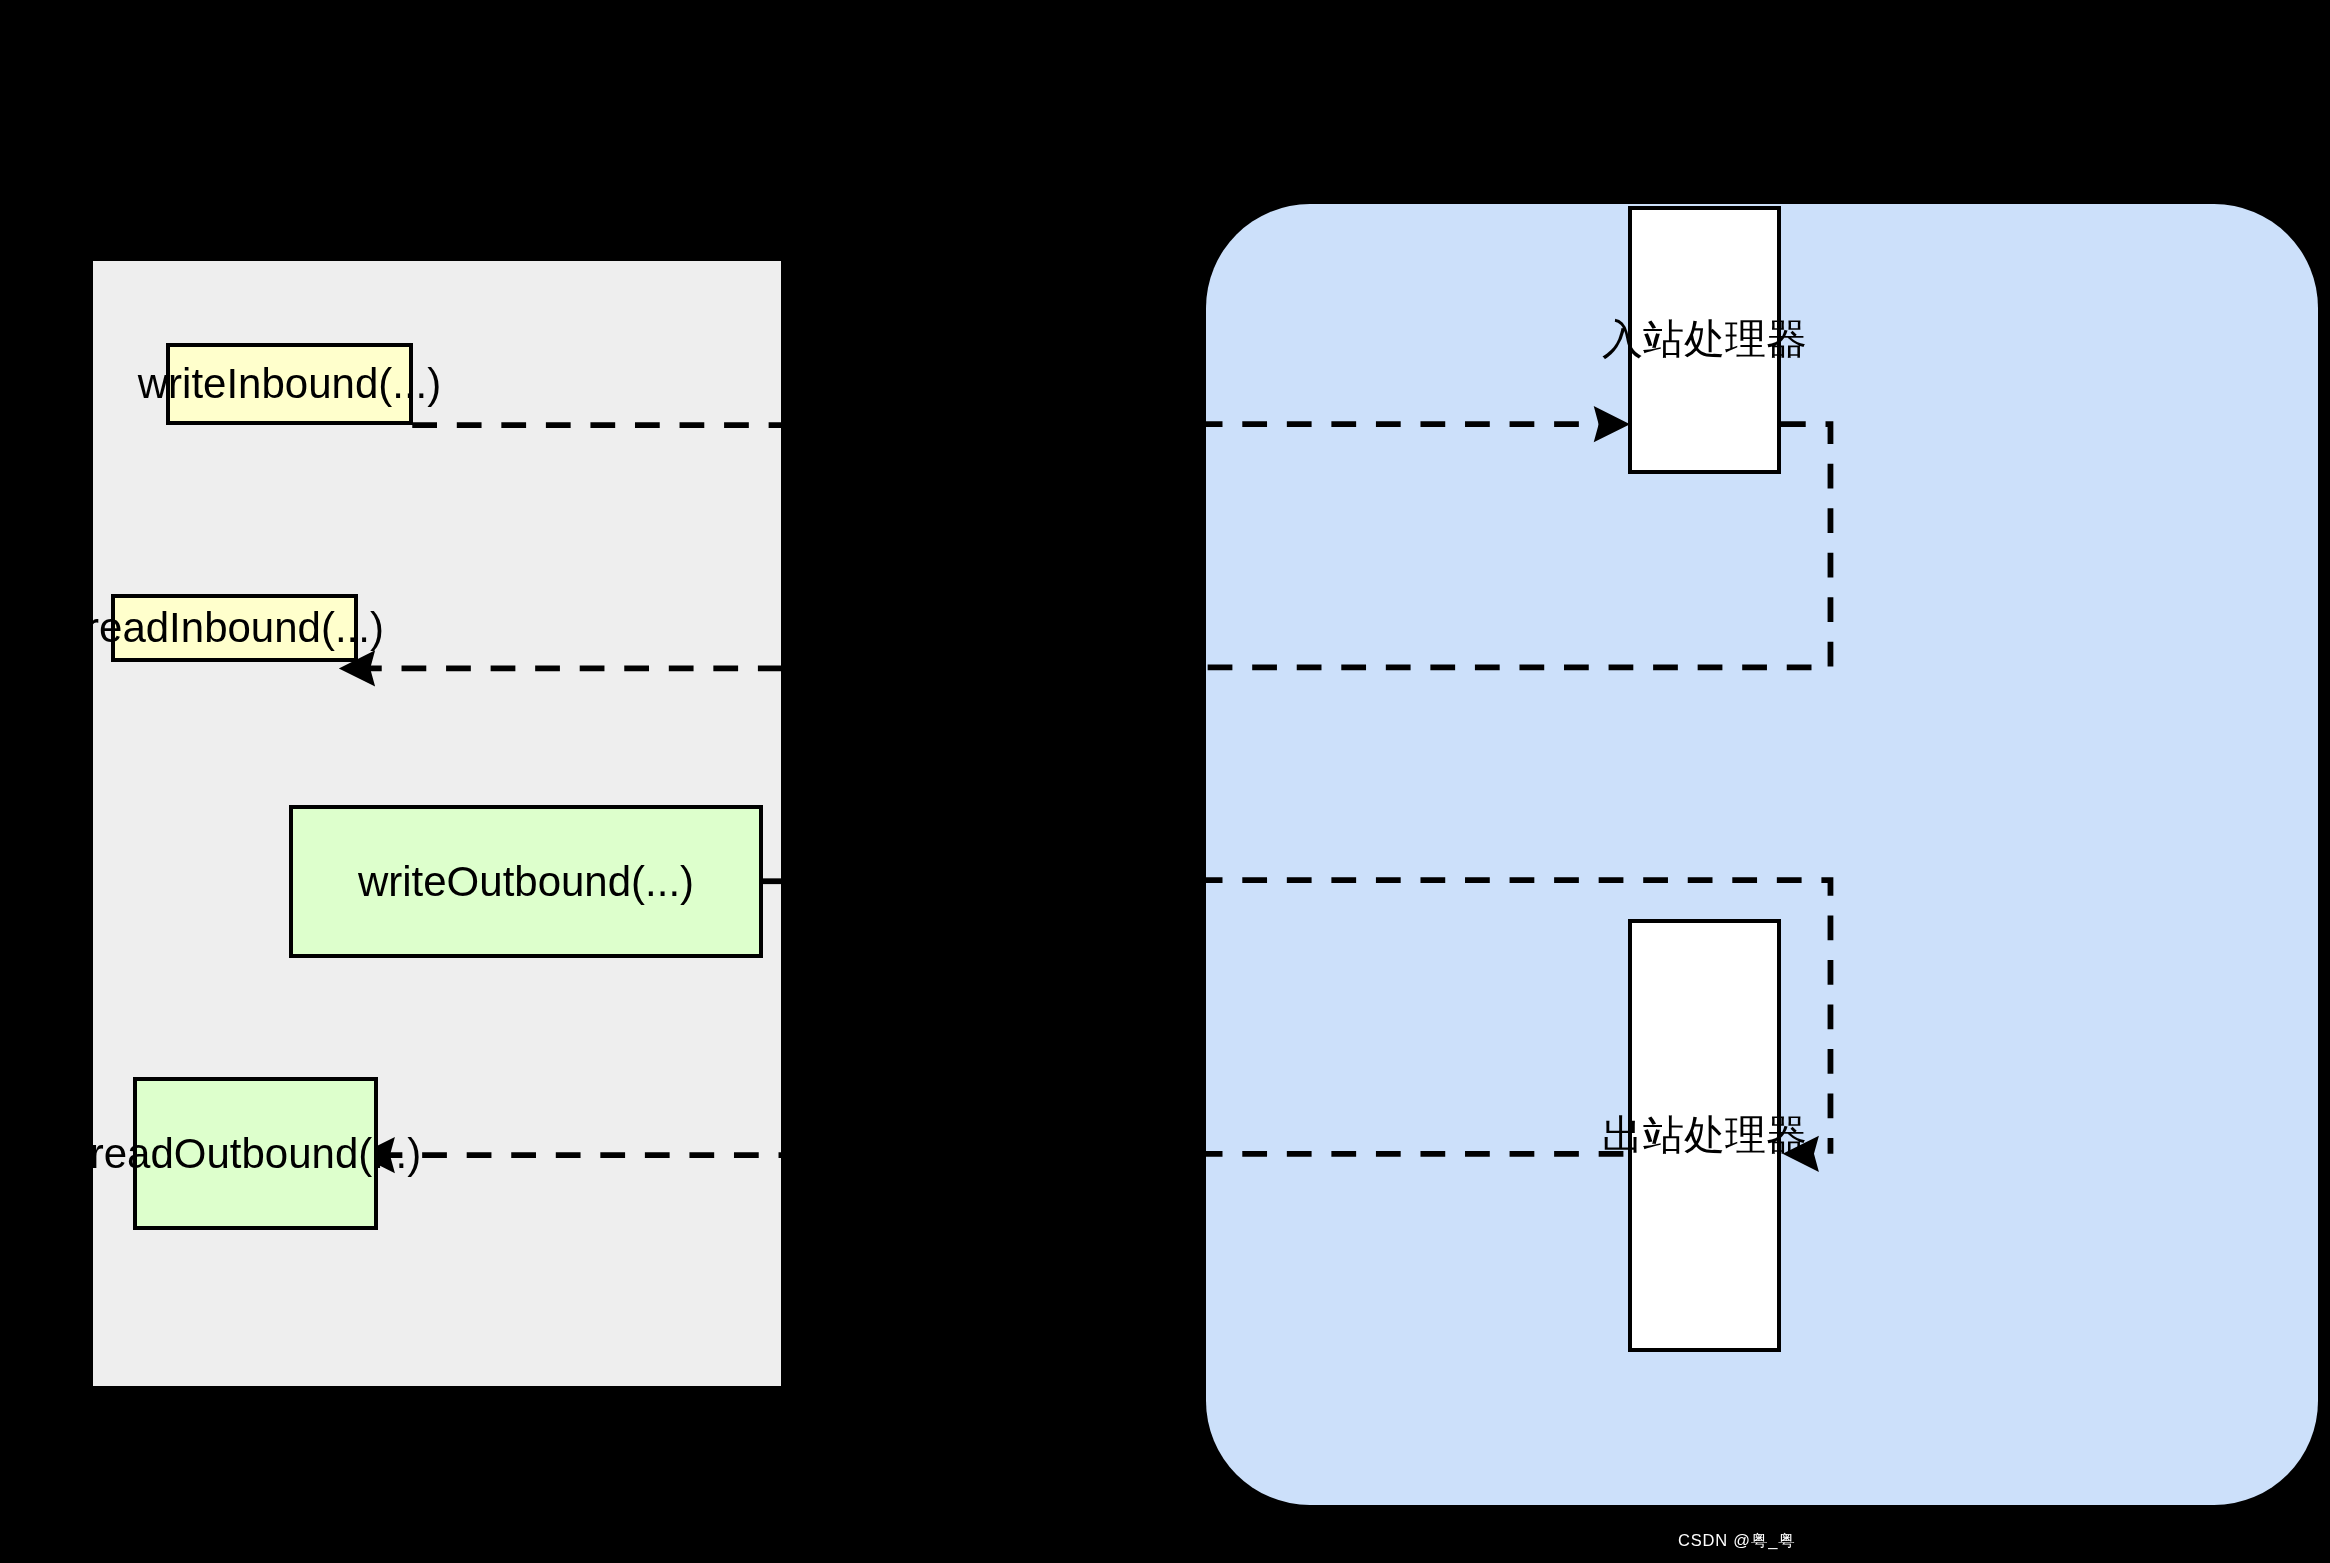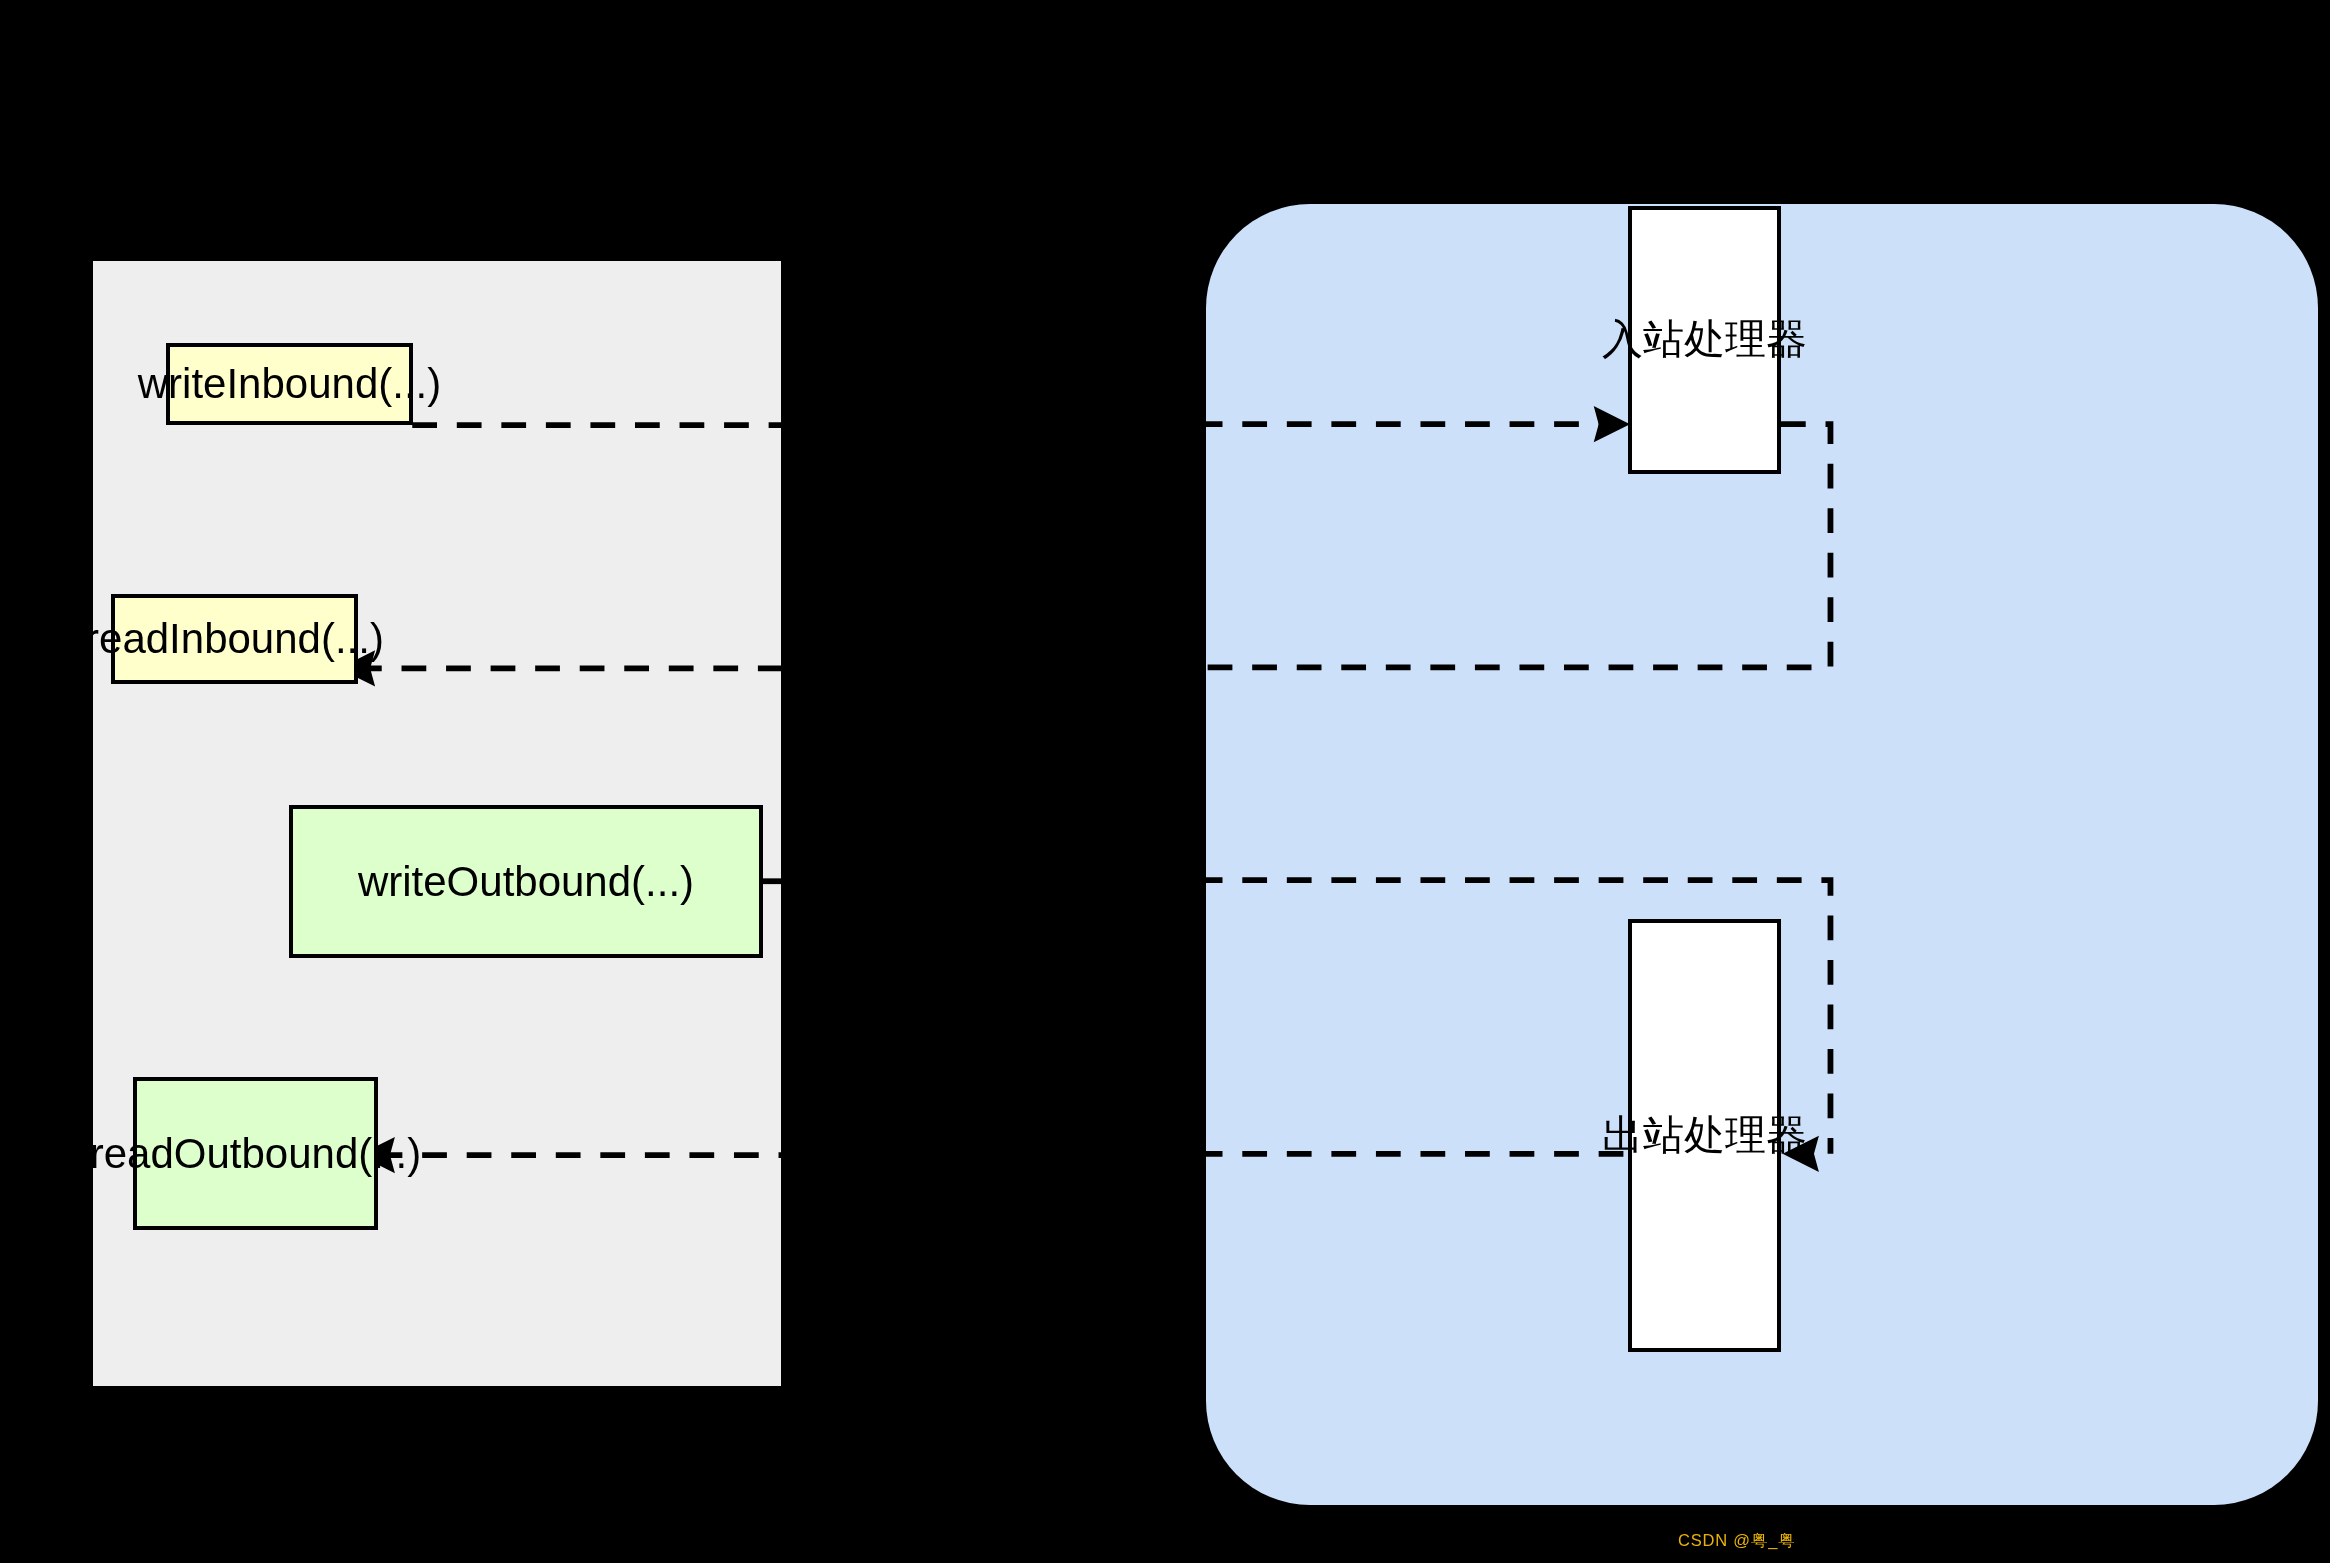--- a/index.html
+++ b/index.html
@@ -91,21 +91,21 @@
     fill: #000000;
     stroke-dasharray: none;
   }
 
   
   .watermark {
     position: absolute;
     left: 1641px;
     top: 1530px;
     font-size: 16.5px;
-    color: #eab308;
+    color: #ffffff;
     letter-spacing: 0.8px;
     white-space: nowrap;
   }
 </style>
 </head>
 <body>
 
 <div id="stage">
 
   <div class="panel-left">
@@ -120,21 +120,21 @@
       <line x1="812" y1="752" x2="840" y2="752"></line>
 
       <line x1="345" y1="1084" x2="840" y2="1084"></line>
       <polygon class="solidhead" points="322,1084 366,1062 360,1084 366,1106"></polygon>
     </svg>
 
     <div class="mbox yellow" style="left:73px; top:82px; width:247px; height:82px;">
       <span>writeInbound(...)</span>
     </div>
 
-    <div class="mbox yellow" style="left:18px; top:333px; width:247px; height:90px;">
+    <div class="mbox yellow" style="left:18px; top:333px; width:247px; height:68px;">
       <span>readInbound(...)</span>
     </div>
 
     <div class="mbox green" style="left:40px; top:816px; width:245px; height:153px;">
       <span>readOutbound(...)</span>
     </div>
 
     <div class="mbox green" style="left:196px; top:544px; width:474px; height:153px;">
       <span>writeOutbound(...)</span>
     </div>

